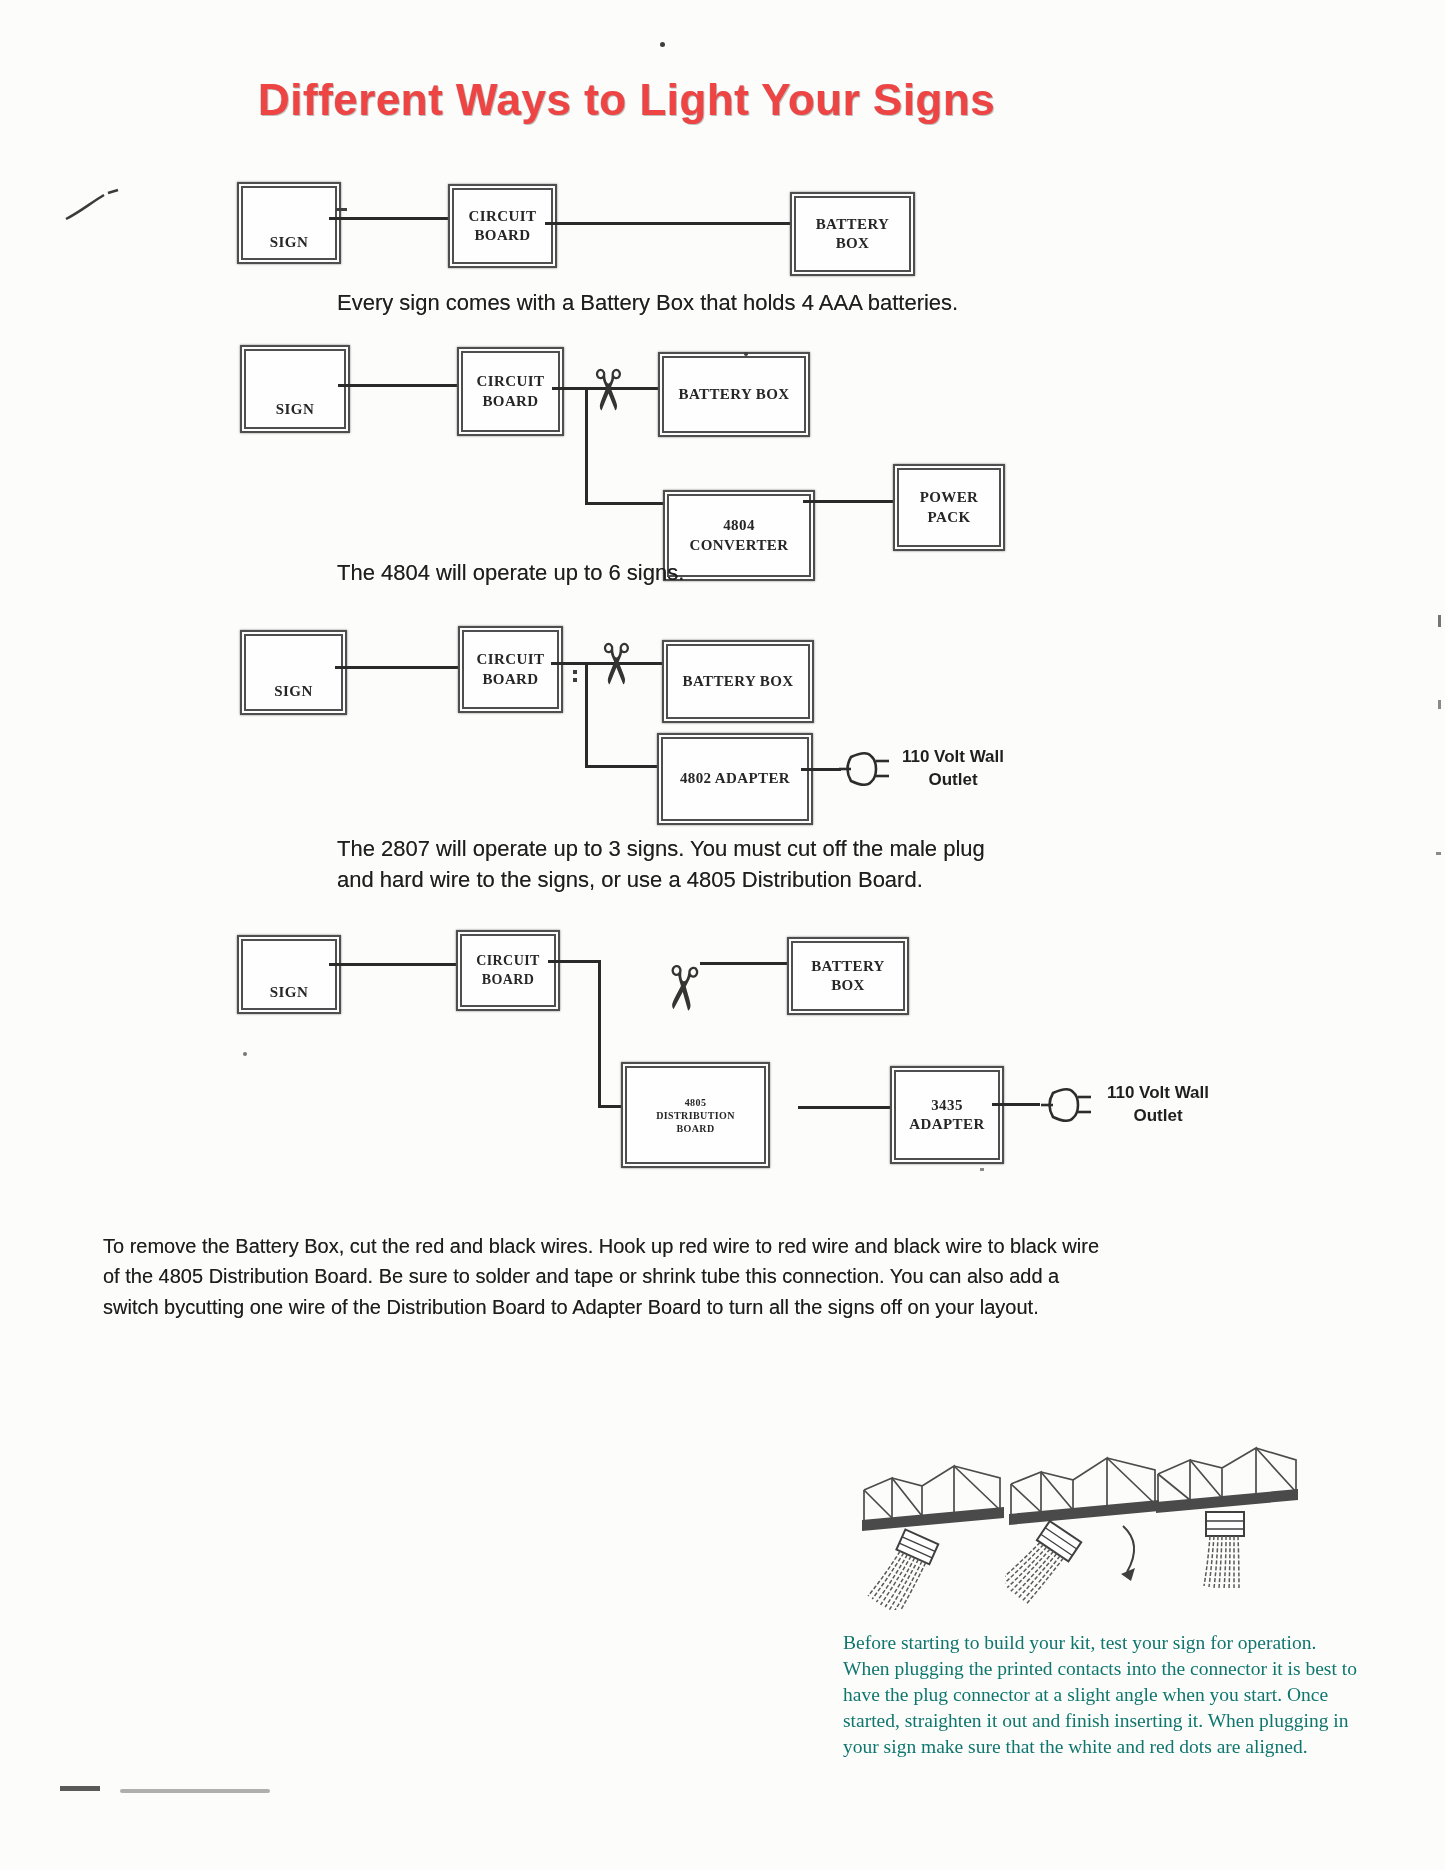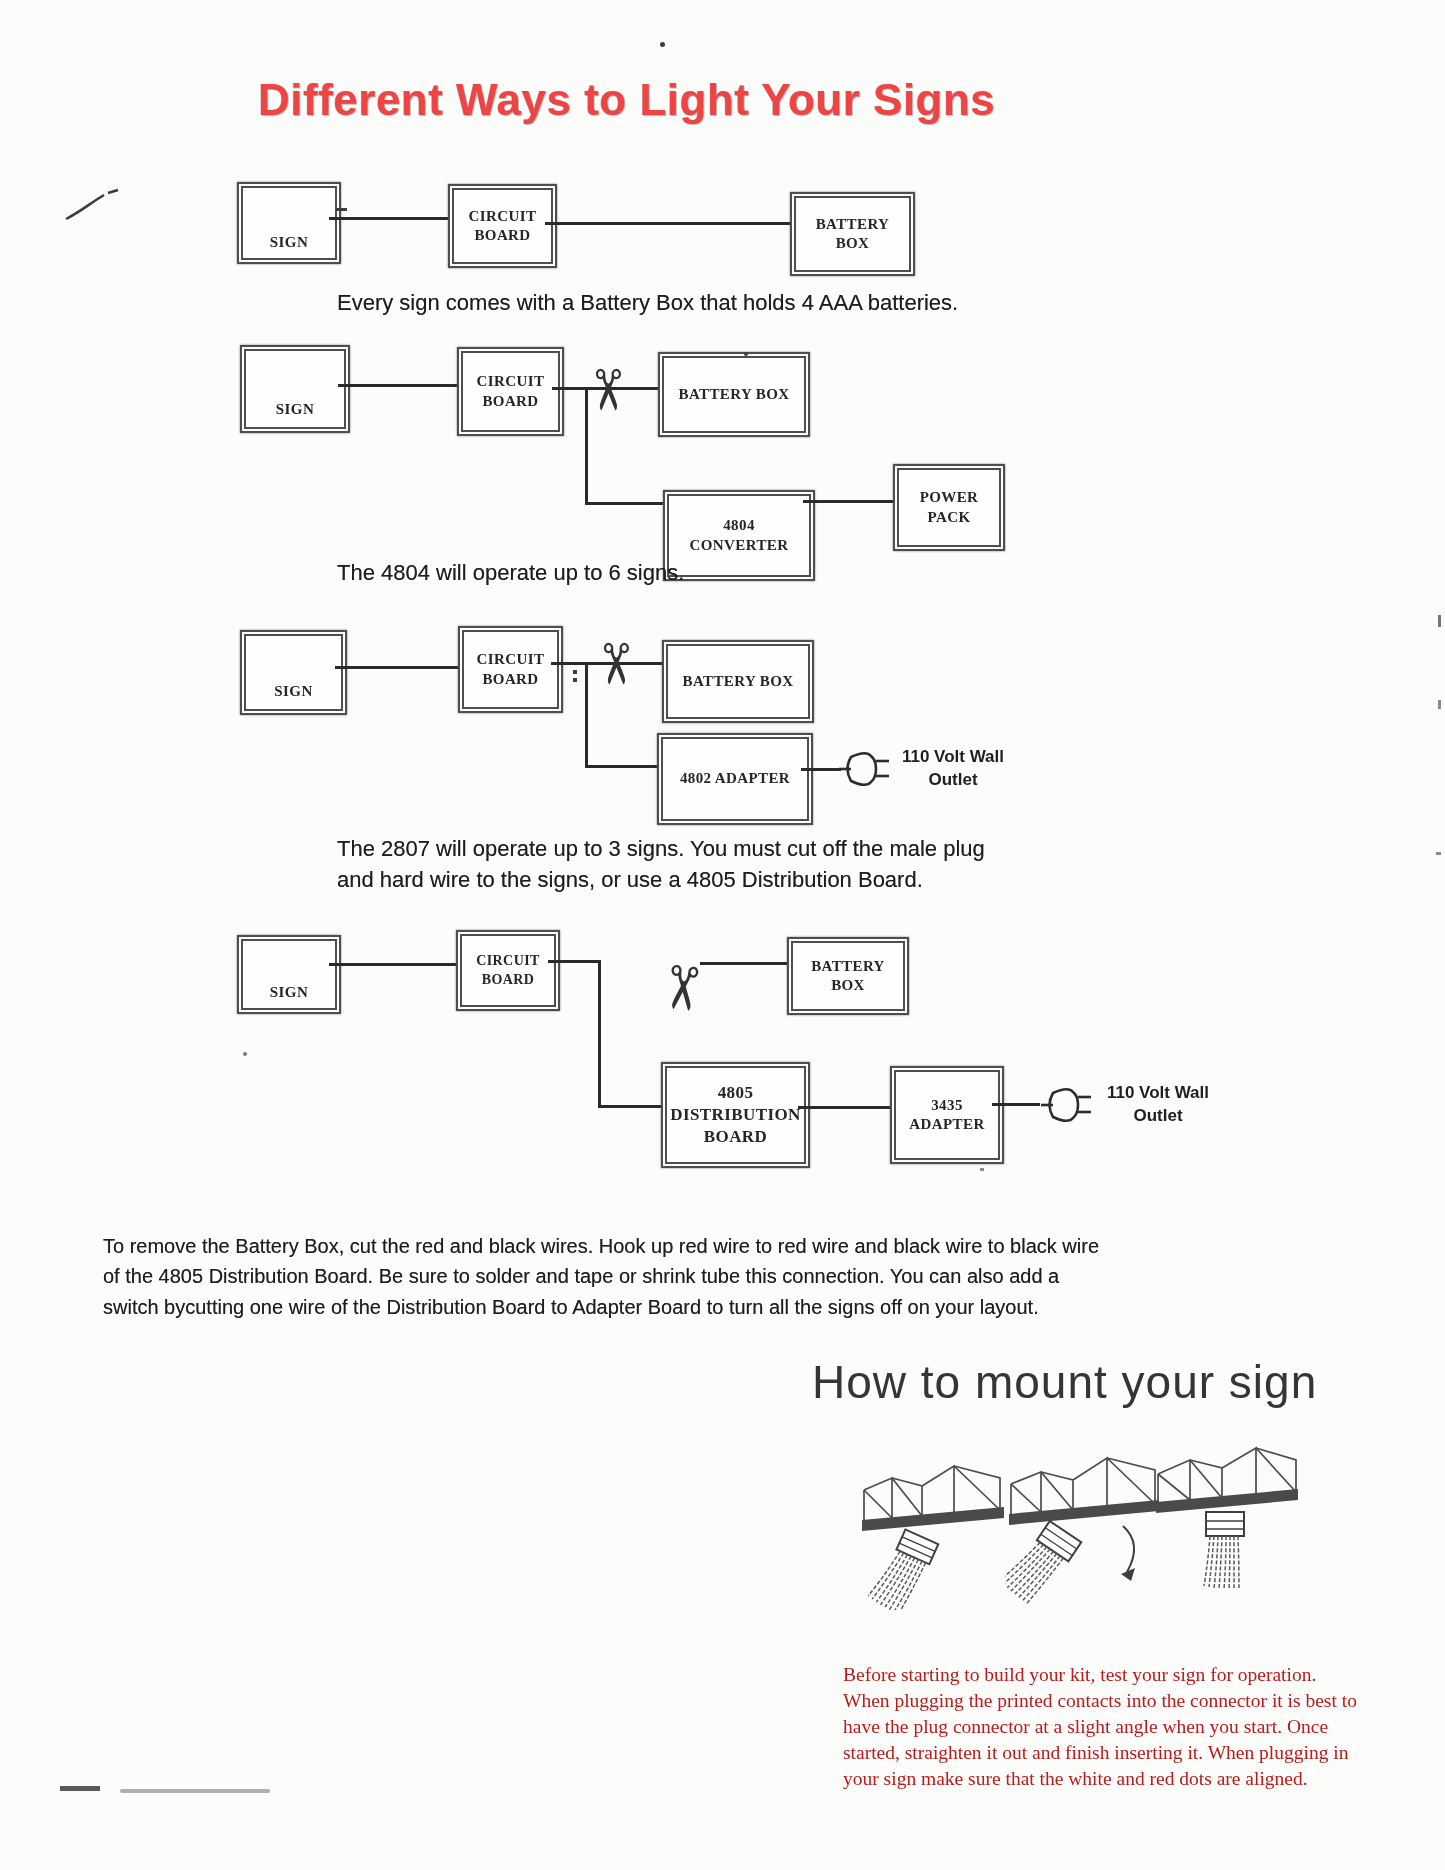--- a/index.html
+++ b/index.html
@@ -41,21 +41,21 @@
     position:absolute;left:103px;top:1231px;width:1000px;
     font:500 20px/1.52 "Liberation Sans",sans-serif;color:#1d1d1d;
     text-shadow:0 0 .5px rgba(0,0,0,.5);
   }
   #mount-title{
     position:absolute;left:812px;top:1356px;white-space:nowrap;
     font:400 46px/1.15 "Liberation Sans",sans-serif;color:#353535;letter-spacing:1px;
   }
   #mount-instructions{
     position:absolute;left:843px;top:1630px;width:517px;
-    font:400 19.5px/1.33 "Liberation Serif",serif;color:#b91c1c;margin-top:32px;
+    font:400 19.5px/1.33 "Liberation Serif",serif;color:#0f766e;
   }
   .sketch{position:absolute;}
   .artifact{position:absolute;background:#3d3d3d;}
 </style>
 </head>
 <body>
 
 <div id="page">
 
   <div id="title">Different Ways to Light Your Signs</div>
@@ -143,21 +143,21 @@
   </div>
   <div class="hl" style="left:548px;top:960px;width:53px"></div>
   <div class="vl" style="left:598px;top:960px;height:148px"></div>
   <div class="scissors" style="left:656px;top:958px;font-size:60px;transform:rotate(96deg)">✂</div>
   <div class="hl" style="left:700px;top:962px;width:87px"></div>
   <div class="dbox" style="left:787px;top:937px;width:110px;height:66px">
     <span>BATTERY
 BOX</span>
   </div>
   <div class="hl" style="left:598px;top:1105px;width:63px"></div>
-  <div class="dbox" style="left:661px;top:1062px;width:137px;height:94px;font-size:17px">
+  <div class="dbox" style="left:621px;top:1062px;width:137px;height:94px;font-size:10px">
     <span>4805
 DISTRIBUTION
 BOARD</span>
   </div>
   <div class="hl" style="left:798px;top:1106px;width:92px"></div>
   <div class="dbox" style="left:890px;top:1066px;width:102px;height:86px">
     <span>3435
 ADAPTER</span>
   </div>
   <div class="hl" style="left:992px;top:1103px;width:48px"></div>
@@ -167,21 +167,20 @@
       <path d="M13 9 Q28 2 33 8 Q38 12 38 21 Q38 30 33 34 Q28 40 13 33 Q6 21 13 9 Z"></path>
       <path d="M38 13 H51"></path>
         <path d="M38 28 H51"></path>
     </g>
   </svg>
   <div class="outlet" style="left:1095px;top:1082px;width:126px">110 Volt Wall
 Outlet</div>
 
   <div id="wiring-note">To remove the Battery Box, cut the red and black wires. Hook up red wire to red wire and black wire to black wire of the 4805 Distribution Board. Be sure to solder and tape or shrink tube this connection. You can also add a switch bycutting one wire of the Distribution Board to Adapter Board to turn all the signs off on your layout.</div>
 
-  <div id="mount-title">How to mount your sign</div>
 
   <svg class="sketch" style="left:858px;top:1430px" width="150" height="180" viewBox="0 0 150 180">
     <g stroke="#4c4c4c" fill="none" stroke-width="1.7">
       <path d="M6 60 L6 90 M6 60 L34 48 L34 88 M34 48 L64 56 L64 86 M64 56 L96 36 L96 84 M96 36 L142 48 L142 80"></path>
       <path d="M34 48 L64 86 M96 36 L142 80 M6 60 L34 88"></path>
     </g>
     <polygon points="4,90 146,77 146,88 4,101" fill="#4a4a4a"></polygon>
     <g transform="translate(62,106) rotate(24)">
       <rect x="-16" y="0" width="36" height="22" fill="#ffffff" stroke="#3f3f3f" stroke-width="2"></rect>
       <path d="M-16 8 H20 M-16 15 H20" stroke="#3f3f3f" stroke-width="1.3" fill="none"></path>

